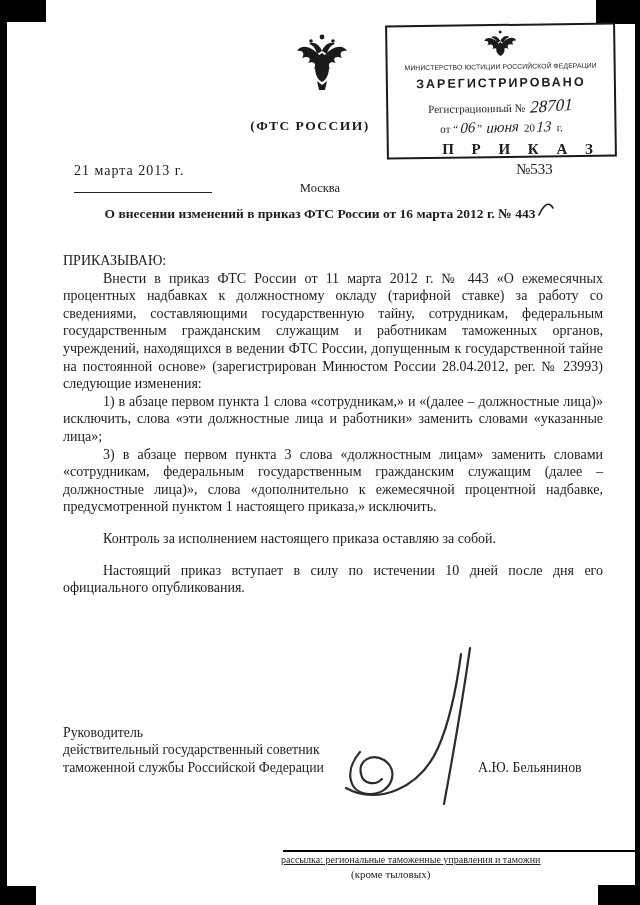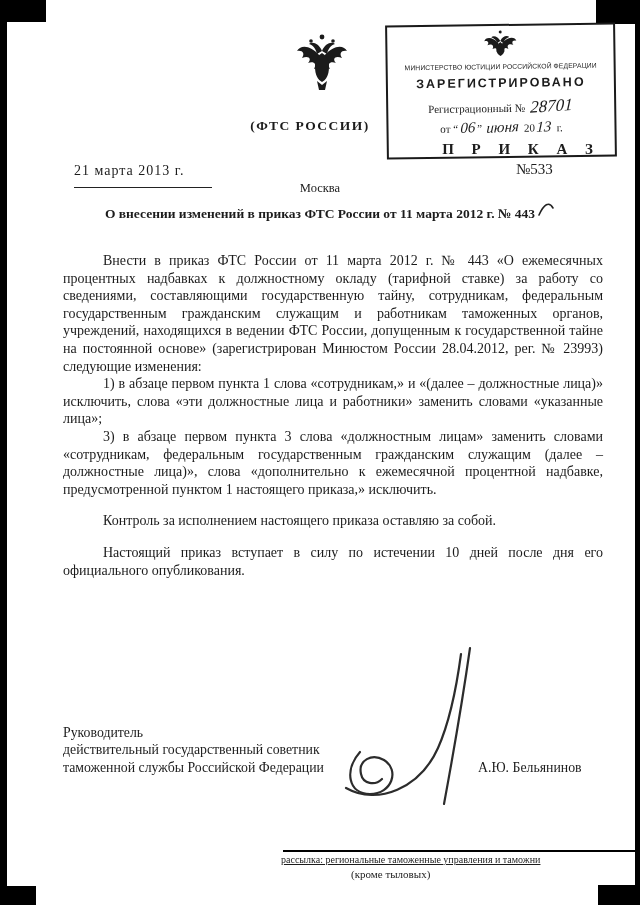--- a/index.html
+++ b/index.html
@@ -30,21 +30,21 @@
   .org-short {
     position: absolute; left: 20px; top: 118px; width: 580px;
     text-align: center; font-size: 13.5px; font-weight: bold; letter-spacing: 1.5px;
   }
   .doc-type {
     position: absolute; left: 20px; top: 141px; width: 580px;
     text-align: right; font-size: 15px; font-weight: bold; letter-spacing: 7px;
   }
   .doc-date {
     position: absolute; left: 74px; top: 163px; font-size: 14px;
-    border-bottom: 1.5px solid #222; padding-right: 28px; padding-bottom: 8px;
+    border-bottom: 1.5px solid #222; padding-right: 28px; padding-bottom: 13px;
     letter-spacing: 1px;
   }
   .doc-number { position: absolute; left: 516px; top: 161px; font-size: 15px; }
   .doc-city {
     position: absolute; left: 20px; top: 181px; width: 600px;
     text-align: center; font-size: 12.5px;
   }
   .doc-title {
     position: absolute; left: 40px; top: 206px; width: 560px;
     text-align: center; font-size: 13.5px; font-weight: bold; white-space: nowrap;
@@ -125,21 +125,21 @@
         <path d="M21 49 L26 53 L31 49 L29 58 L23 58 Z"></path>
       </g>
     </svg>
   </div>
 
   <div class="org-short">(ФТС РОССИИ)</div>
   <div class="doc-type">П Р И К А З</div>
   <div class="doc-date">21 марта 2013 г.</div>
   <div class="doc-number">№533</div>
   <div class="doc-city">Москва</div>
-  <div class="doc-title">О  внесении изменений в приказ ФТС России от 11 марта 2012 г. № 443</div>
+  <div class="doc-title">О  внесении изменений в приказ ФТС России от 16 марта 2012 г. № 443</div>
   <div class="title-check">
     <svg width="20" height="22" viewBox="0 0 20 22">
         <path d="M2 16 C7 5 12 2 16 9" fill="none" stroke="#222" stroke-width="1.6" stroke-linecap="round"></path>
       </svg>
   </div>
 
   <div class="stamp">
     <div style="margin-top:3px;">
       <svg width="34" height="28" viewBox="0 0 34 28" aria-hidden="true">
         <g fill="#1b1b1b">
@@ -160,20 +160,21 @@
     </div>
     <div class="stamp-dateline">
       <span>от “</span><span class="hw">06</span><span>”</span>
       <span class="hw">июня</span>
       <span>20</span><span class="hw">13</span>
       <span>г.</span>
     </div>
   </div>
 
   <div class="body-text">
+    <p class="order-word">ПРИКАЗЫВАЮ:</p>
     <p class="ind">Внести в приказ ФТС России от 11 марта 2012 г. № 443 «О ежемесячных процентных надбавках к должностному окладу (тарифной ставке) за работу со сведениями, составляющими государственную тайну, сотрудникам, федеральным государственным гражданским служащим и работникам таможенных органов, учреждений, находящихся в ведении ФТС России, допущенным к государственной тайне на постоянной основе» (зарегистрирован Минюстом России 28.04.2012, рег. № 23993) следующие изменения:</p>
     <p class="ind">1) в абзаце первом пункта 1 слова «сотрудникам,» и «(далее – должностные лица)» исключить, слова «эти должностные лица и работники» заменить словами «указанные лица»;</p>
     <p class="ind">3) в абзаце первом пункта 3 слова «должностным лицам» заменить словами «сотрудникам, федеральным государственным гражданским служащим (далее – должностные лица)», слова «дополнительно к ежемесячной процентной надбавке, предусмотренной пунктом 1 настоящего приказа,» исключить.</p>
     <p class="ind sp">Контроль за исполнением настоящего приказа оставляю за собой.</p>
     <p class="ind sp">Настоящий приказ вступает в силу по истечении 10 дней после дня его официального опубликования.</p>
   </div>
 
   <div class="sig-block">
     <div>Руководитель</div>
     <div>действительный государственный советник</div>

